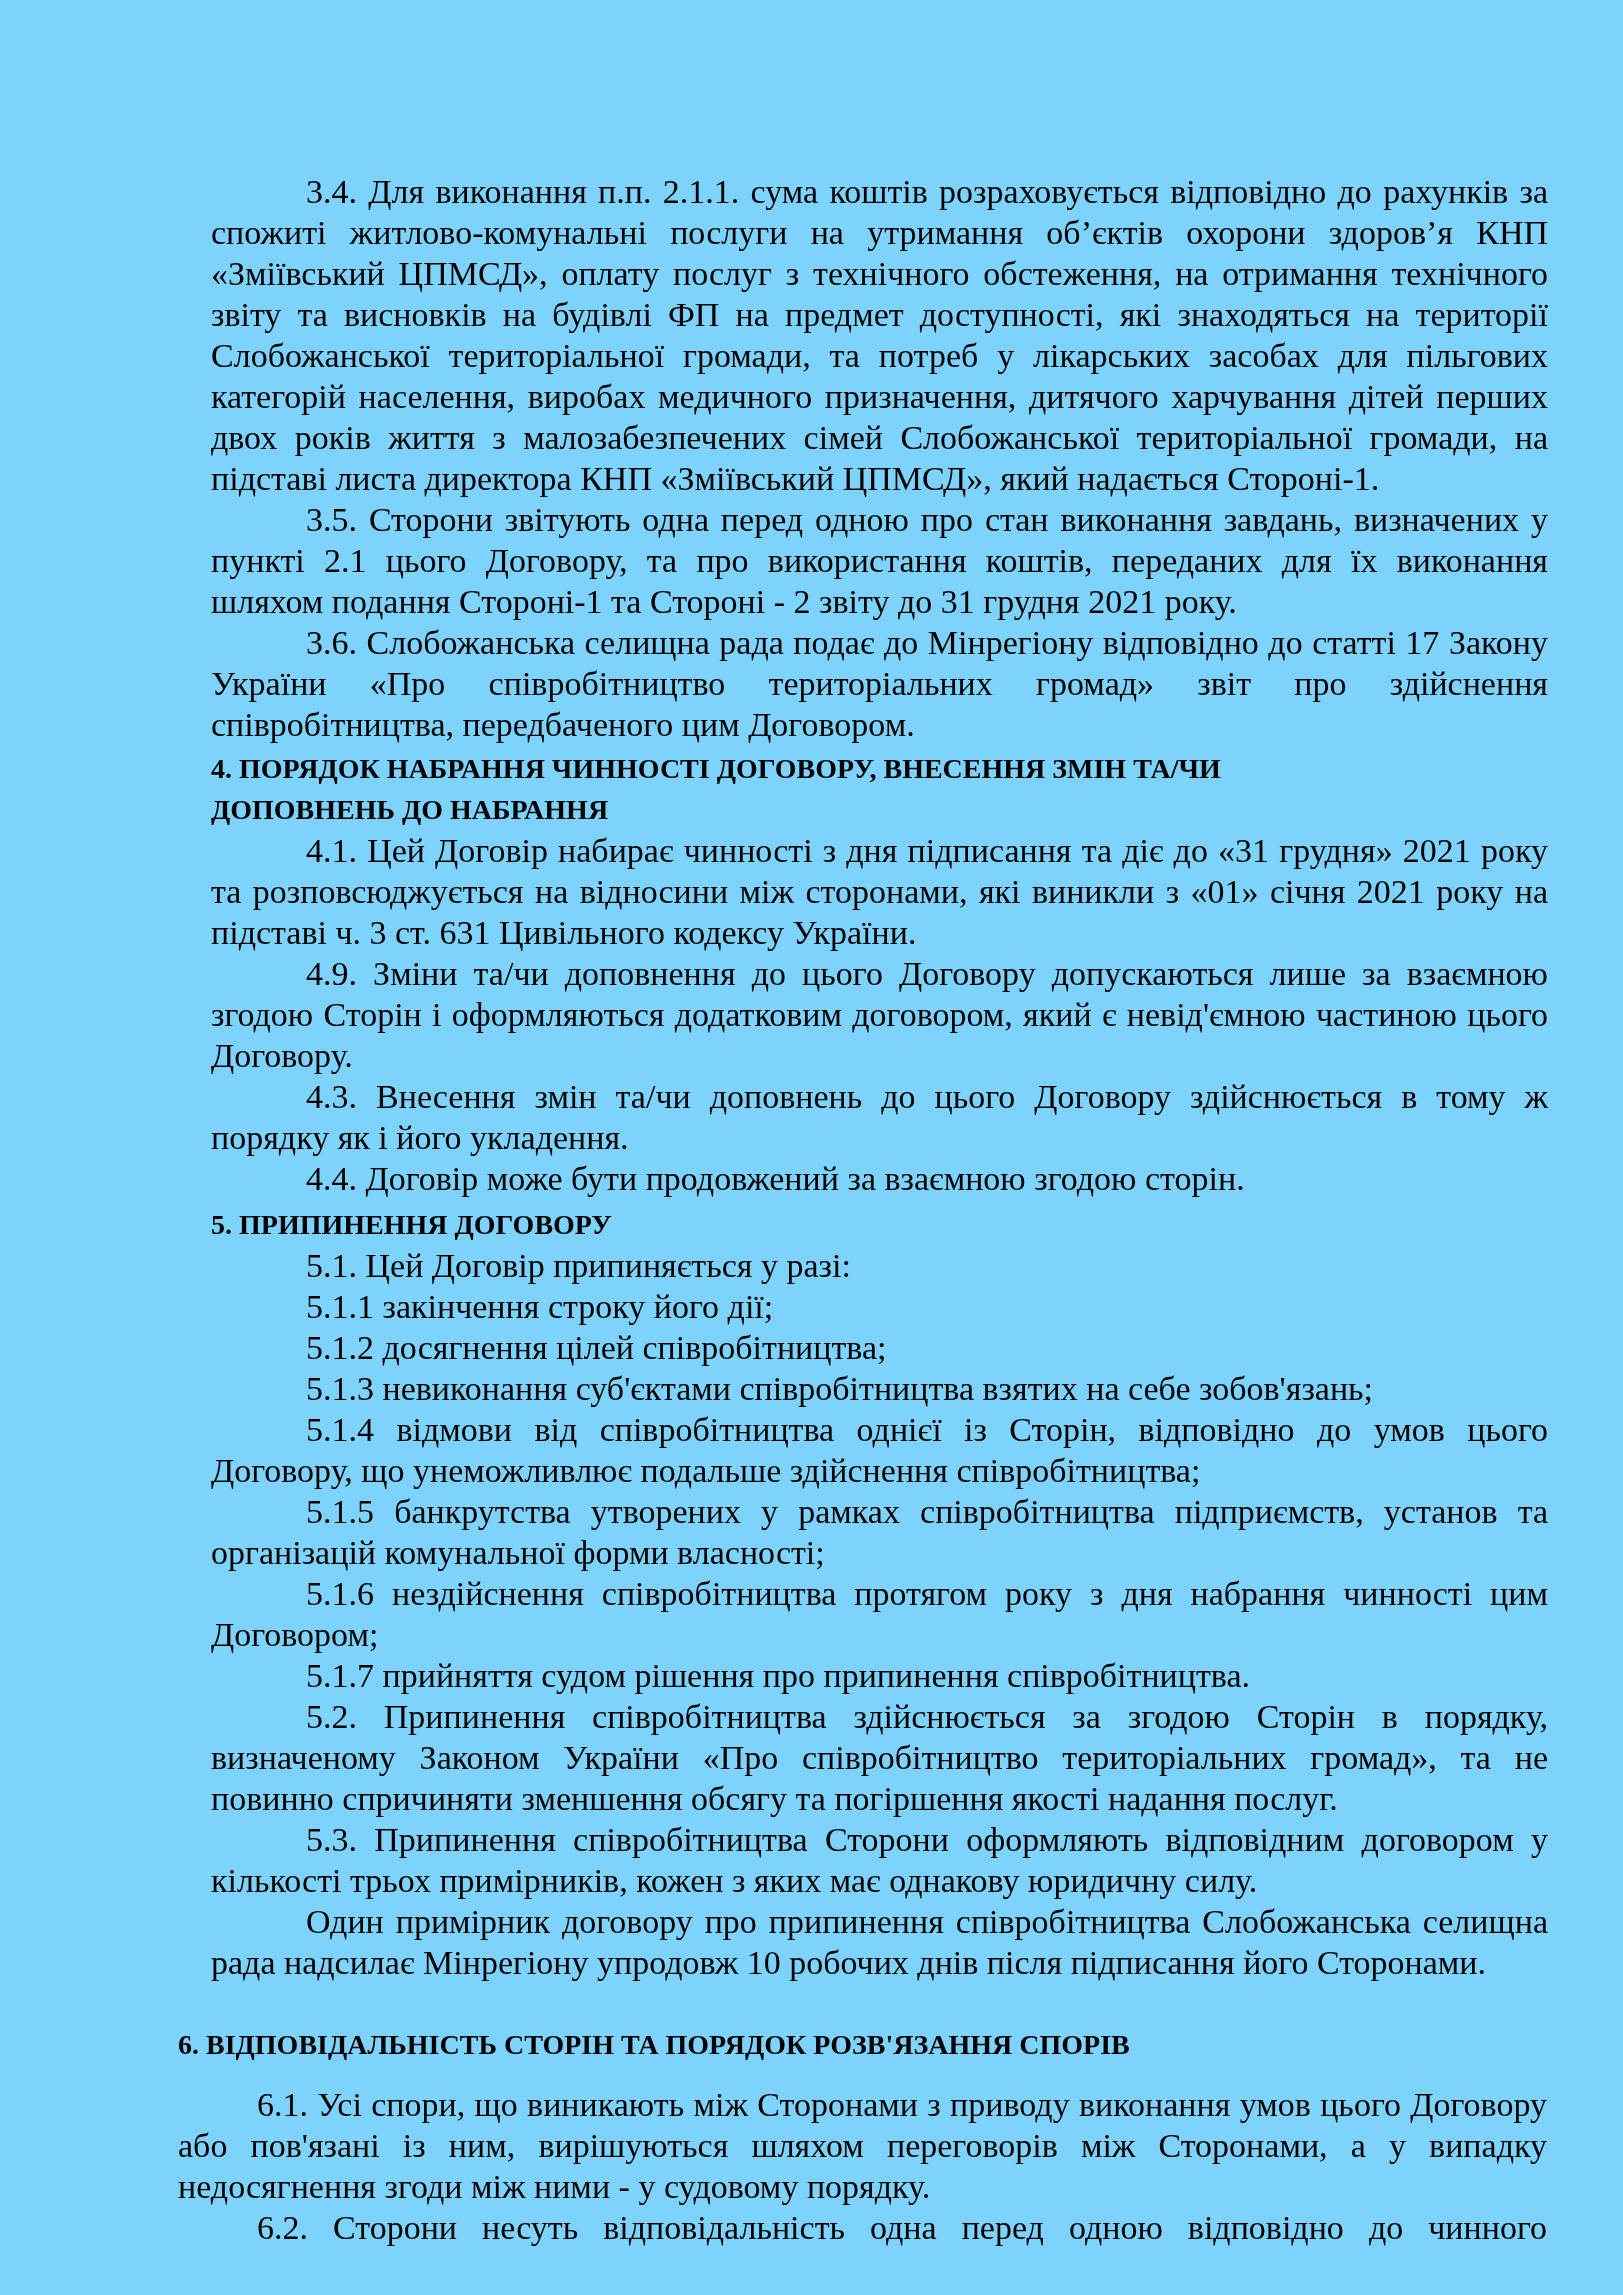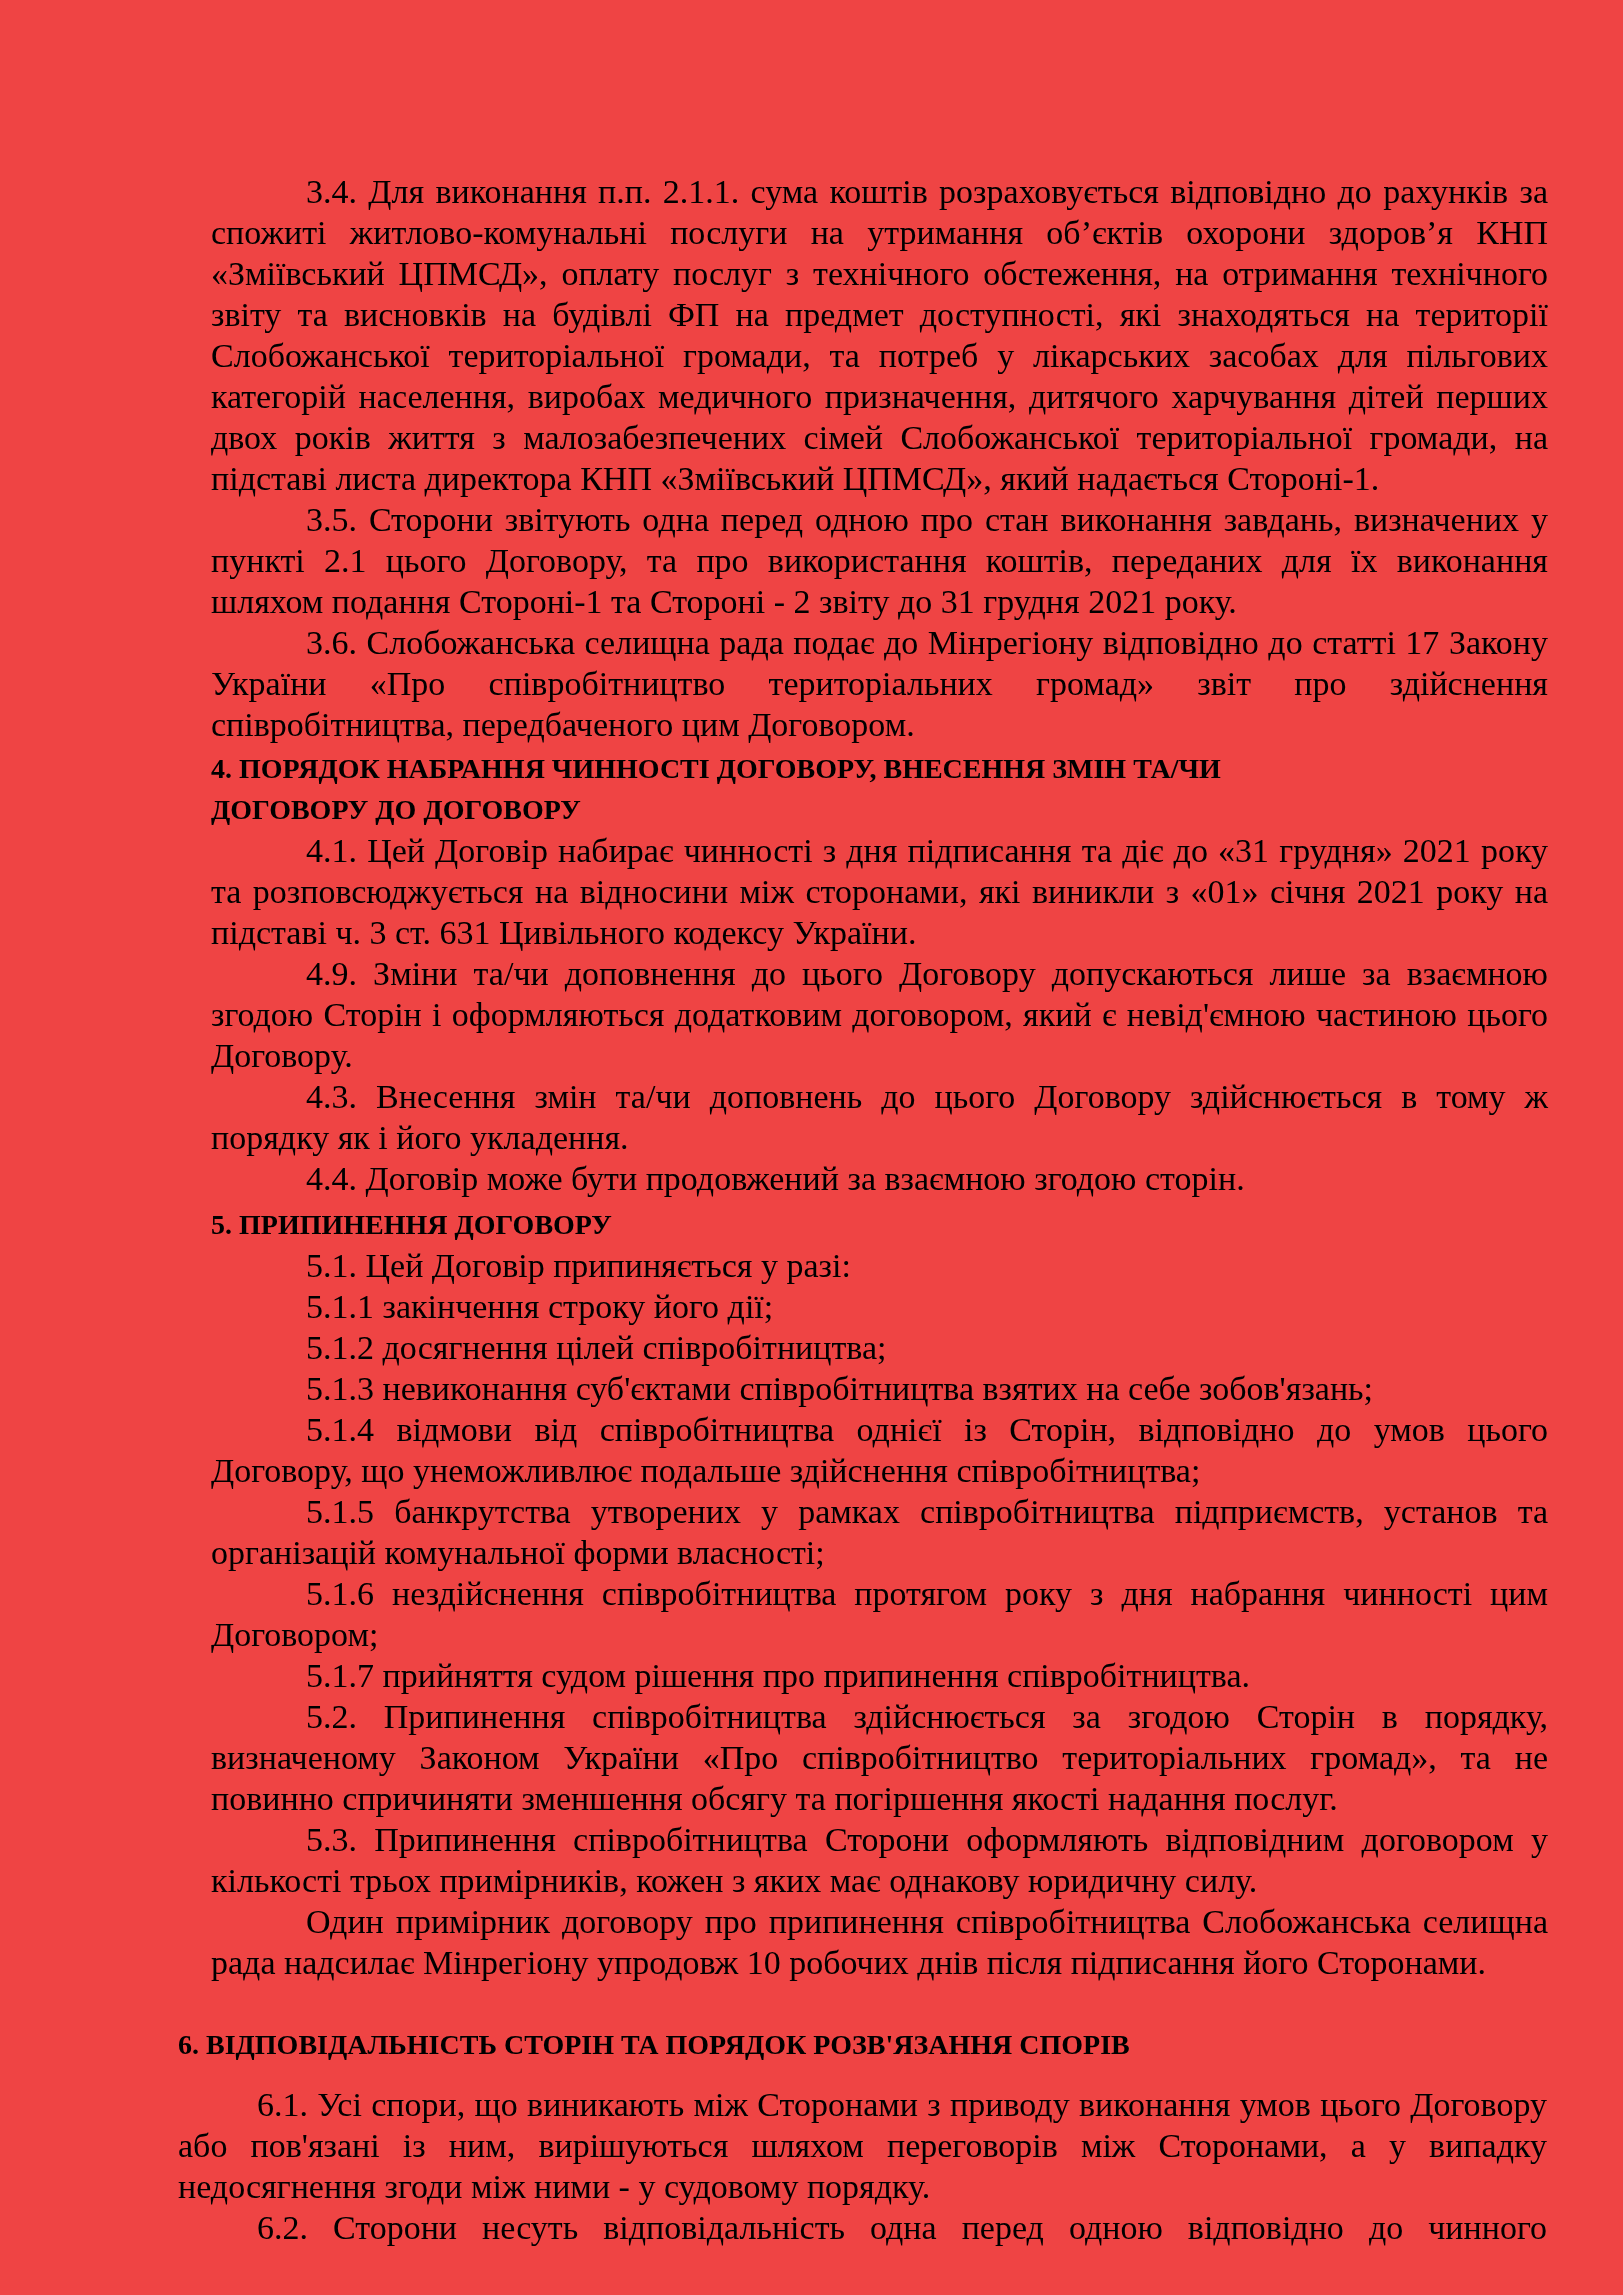--- a/index.html
+++ b/index.html
@@ -1,18 +1,18 @@
 <!DOCTYPE html>
 <html style="font-size:10.5px"><head>
 <meta charset="utf-8">
 <style>
   html, body { margin: 0; padding: 0; background: #ffffff; }
   body { width: 1623px; height: 2295px; position: relative; overflow: hidden; }
   .page {
-    position: absolute; left: 0; top: 0; width: 1623px; height: 2295px; background: #ef4444;
+    position: absolute; left: 0; top: 0; width: 1623px; height: 2295px; background: #7dd3fc;
   }
   .content {
     position: absolute;
     left: 211px;
     top: 171px;
     width: 1337px;
     font-family: "Liberation Serif", serif;
     font-size: 34px;
     line-height: 41px;
     color: #000;
@@ -44,21 +44,21 @@
 
     <section>
       <p>3.4. Для виконання п.п. 2.1.1. сума коштів розраховується відповідно до рахунків за спожиті житлово-комунальні послуги на утримання об’єктів охорони здоров’я КНП «Зміївський ЦПМСД», оплату послуг з технічного обстеження, на отримання технічного звіту та висновків на будівлі ФП на предмет доступності, які знаходяться на території Слобожанської територіальної громади, та потреб у лікарських засобах для пільгових категорій населення, виробах медичного призначення, дитячого харчування дітей перших двох років життя з малозабезпечених сімей Слобожанської територіальної громади, на підставі листа директора КНП «Зміївський ЦПМСД», який надається Стороні-1.</p>
       <p>3.5. Сторони звітують одна перед одною про стан виконання завдань, визначених у пункті 2.1 цього Договору, та про використання коштів, переданих для їх виконання шляхом подання Стороні-1 та Стороні - 2 звіту до 31 грудня 2021 року.</p>
       <p>3.6. Слобожанська селищна рада подає до Мінрегіону відповідно до статті 17 Закону України «Про співробітництво територіальних громад» звіт про здійснення співробітництва, передбаченого цим Договором.</p>
     </section>
 
     <section>
       <h2 class="sec4">
         <span>4. ПОРЯДОК НАБРАННЯ ЧИННОСТІ ДОГОВОРУ, ВНЕСЕННЯ ЗМІН ТА/ЧИ</span><br>
-        <span>ДОГОВОРУ ДО ДОГОВОРУ</span>
+        <span>ДОПОВНЕНЬ ДО НАБРАННЯ</span>
       </h2>
       <p>4.1. Цей Договір набирає чинності з дня підписання та діє до «31 грудня» 2021 року та розповсюджується на відносини між сторонами, які виникли з «01» січня 2021 року на підставі ч. 3 ст. 631 Цивільного кодексу України.</p>
       <p>4.9. Зміни та/чи доповнення до цього Договору допускаються лише за взаємною згодою Сторін і оформляються додатковим договором, який є невід'ємною частиною цього Договору.</p>
       <p>4.3. Внесення змін та/чи доповнень до цього Договору здійснюється в тому ж порядку як і його укладення.</p>
       <p>4.4. Договір може бути продовжений за взаємною згодою сторін.</p>
     </section>
 
     <section>
       <h2 class="sec5">5. ПРИПИНЕННЯ ДОГОВОРУ</h2>
       <p>5.1. Цей Договір припиняється у разі:</p>

